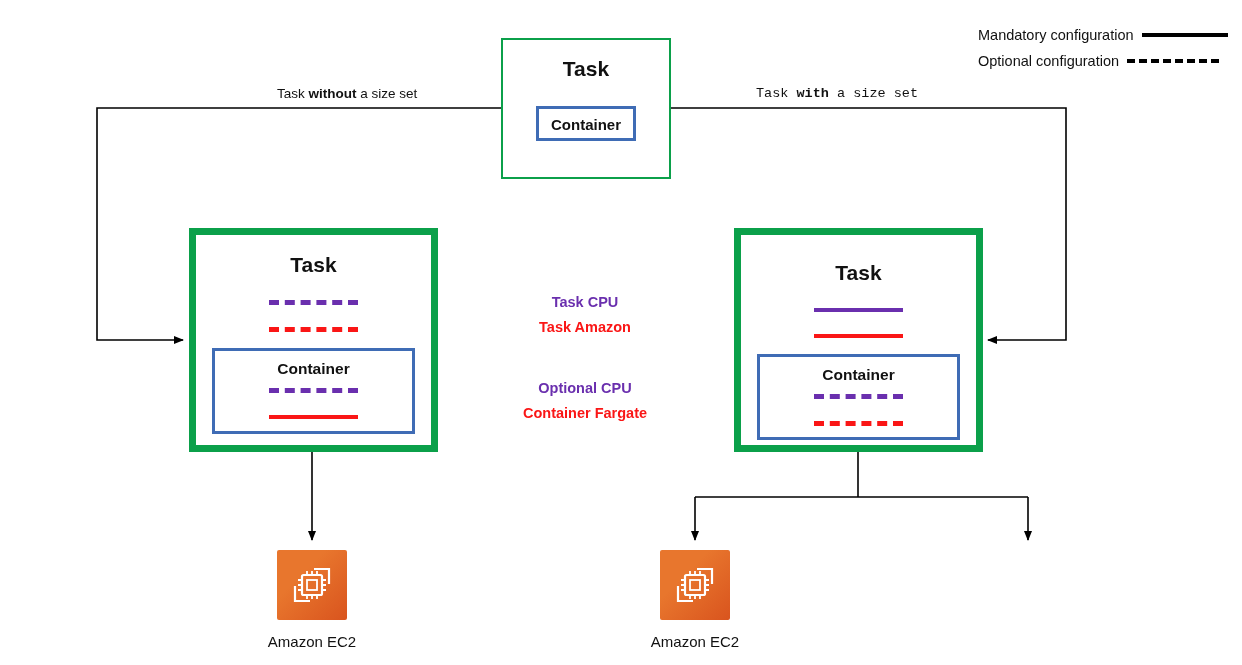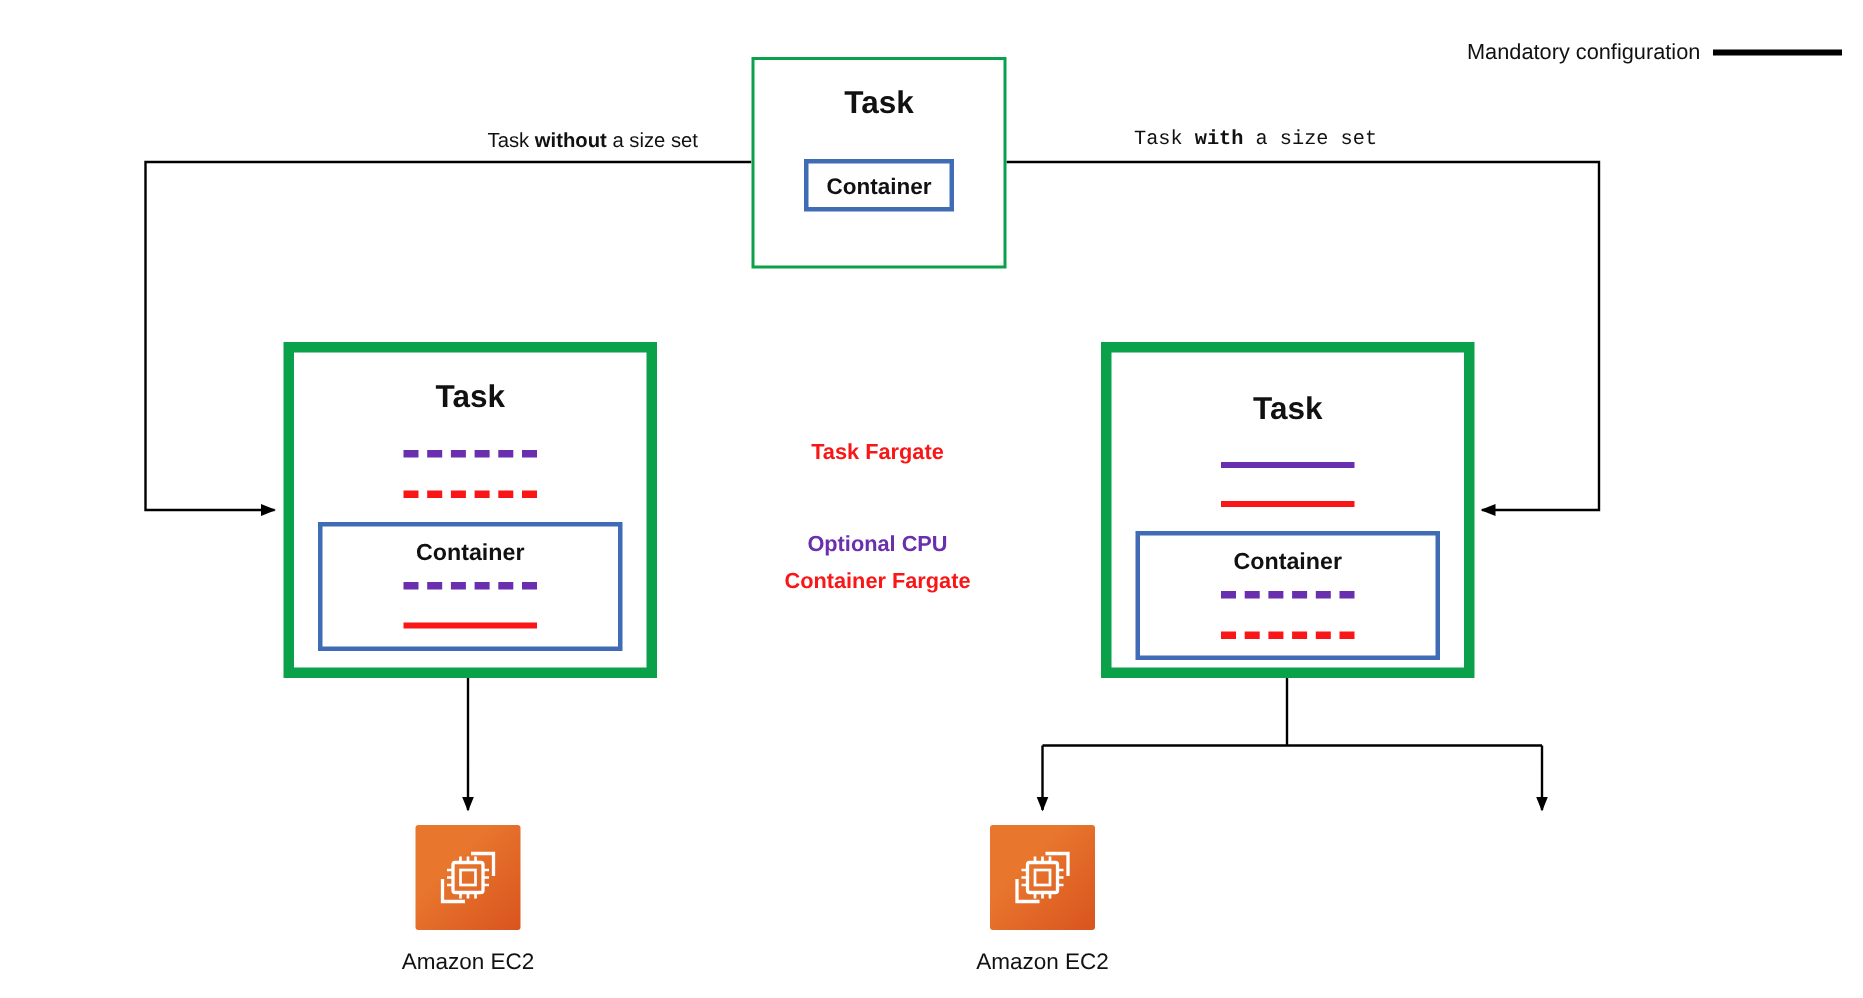--- a/index.html
+++ b/index.html
@@ -74,30 +74,34 @@
     <path d="M695,497 L1028,497" fill="none" stroke="#000" stroke-width="1.6"></path>
     <path d="M695,497 L695,540" fill="none" stroke="#000" stroke-width="1.6" marker-end="url(#arrow)"></path>
     <path d="M1028,497 L1028,540" fill="none" stroke="#000" stroke-width="1.6" marker-end="url(#arrow)"></path>
   </svg>
 
   <div class="abs" id="legend">
     <div class="legend-row">
       <span class="legend-label">Mandatory configuration</span>
       <span class="legend-line"></span>
     </div>
+    <div class="legend-row">
+      <span class="legend-label">Optional configuration</span>
+      <span class="legend-line dashed"></span>
+    </div>
   </div>
 
   <div class="abs taskbox thin" style="left:501px;top:38px;width:170px;height:141px;">
     <div class="task-title" style="font-size:21px;margin-top:17px;">Task</div>
     <div class="containerbox" style="width:100px;height:35px;margin:25px auto 0;">
       <div class="container-title" style="font-size:15px;line-height:31px;">Container</div>
     </div>
   </div>
 
-  <div class="abs flow-label" style="left:277px;top:86px;margin-left:48px;">
+  <div class="abs flow-label" style="left:277px;top:86px;">
     <span>Task </span><b>without</b><span> a size set</span>
   </div>
 
   <div class="abs flow-label" style="left:756px;top:86px;font-family:Liberation Mono, monospace;">
     <span>Task </span><b>with</b><span> a size set</span>
   </div>
 
   <div class="abs taskbox thick" style="left:189px;top:228px;width:249px;height:224px;">
     <div class="task-title" style="font-size:21px;margin-top:18px;">Task</div>
 
@@ -118,21 +122,22 @@
     <div class="rule mem-solid" style="width:89px;margin-top:22px;"></div>
 
     <div class="containerbox" style="width:203px;height:86px;margin:16px auto 0;">
       <div class="container-title" style="font-size:15.5px;margin-top:9px;">Container</div>
       <div class="rule cpu-dash" style="width:89px;margin-top:10px;"></div>
       <div class="rule mem-dash" style="width:89px;margin-top:22px;"></div>
     </div>
   </div>
 
   <div class="abs" id="center-key">
-    <div class="key-item key-mem">Task Fargate</div>
+    <div class="key-item key-cpu">Task CPU</div>
+    <div class="key-item key-mem">Task Amazon</div>
     <div class="key-gap"></div>
     <div class="key-item key-cpu">Optional CPU</div>
     <div class="key-item key-mem">Container Fargate</div>
   </div>
 
   <div class="abs service" style="left:277px;top:550px;">
     <div class="svc-icon">
       <svg width="48" height="48" viewBox="0 0 48 48">
         <path d="M26 8 H41 V23" fill="none" stroke="#fff" stroke-width="2.2"></path>
         <path d="M22 40 H7 V25" fill="none" stroke="#fff" stroke-width="2.2"></path>

